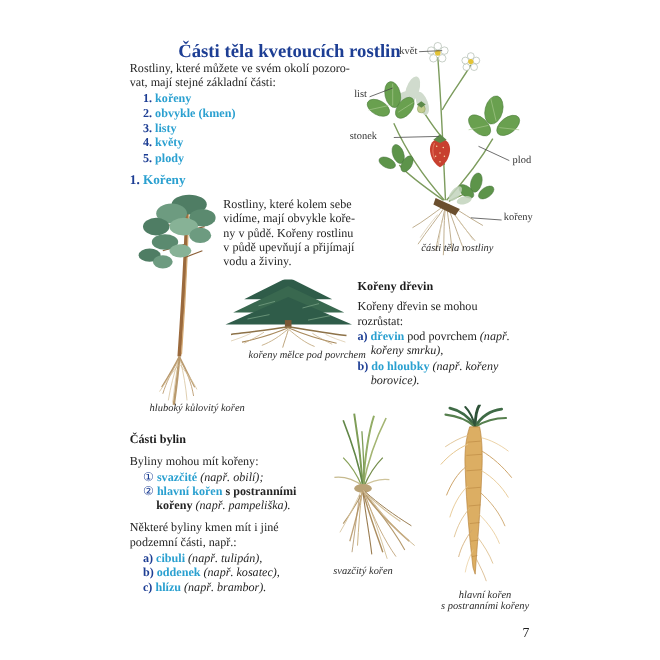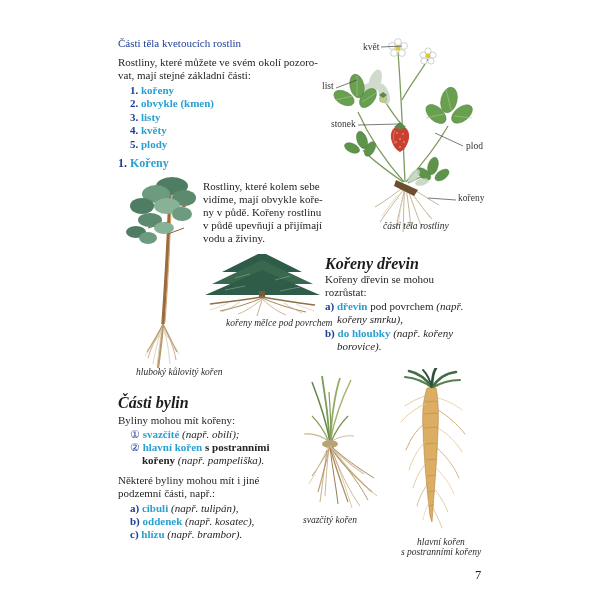--- a/index.html
+++ b/index.html
@@ -6,29 +6,29 @@
     --navy:#1d3e94;
     --cyan:#2aa0d0;
     --ink:#252525;
   }
   html,body{margin:0;padding:0;background:#ffffff;}
   #page{
     position:relative;width:600px;height:600px;background:#ffffff;overflow:hidden;
     font-family:"Liberation Serif", serif;color:var(--ink);
   }
   .abs{position:absolute;}
-  .title{font-size:11px;font-weight:normal;color:var(--navy);}
+  .title{font-size:17px;font-weight:bold;color:var(--navy);margin-left:44px;}
   .body-line{font-size:11px;line-height:13px;white-space:nowrap;}
   .navy{color:var(--navy);font-weight:bold;}
   .cyan{color:var(--cyan);font-weight:bold;}
   .it{font-style:italic;text-align:center;}
   .bold{font-weight:bold;}
   .list-row{font-size:11px;line-height:13.4px;white-space:nowrap;}
   .sec-head{font-size:12px;font-weight:bold;white-space:nowrap;}
-  .sub-head{font-size:16px;font-weight:bold;font-style:italic;color:#1c1c1c;white-space:nowrap;}
+  .sub-head{font-size:11px;font-weight:bold;color:#1c1c1c;white-space:nowrap;}
   .caption{font-size:9.5px;font-style:italic;color:#2b2b2b;white-space:nowrap;}
   .fig-label{font-size:9.5px;color:#333;white-space:nowrap;}
   .pagenum{font-size:12.5px;color:#1c1c1c;}
   svg{display:block;}
 </style>
 </head>
 <body>
 
 <div id="page">
 
@@ -178,21 +178,21 @@
       <line x1="63" y1="17" x2="84" y2="16"></line>
       <line x1="18" y1="58" x2="39" y2="50"></line>
       <line x1="40" y1="95" x2="81" y2="94"></line>
       <line x1="117" y1="103" x2="145" y2="116"></line>
       <line x1="110" y1="168" x2="138" y2="170"></line>
     </g>
   </svg>
 
   <div class="abs fig-label" style="left:363px;top:42px;">květ</div>
   <div class="abs fig-label" style="left:322px;top:81px;">list</div>
-  <div class="abs fig-label" style="left:331px;top:119px;text-align:center;">stonek</div>
+  <div class="abs fig-label" style="left:318px;top:119px;text-align:center;">stonek</div>
   <div class="abs fig-label" style="left:466px;top:141px;">plod</div>
   <div class="abs fig-label" style="left:458px;top:193px;">kořeny</div>
   <div class="abs caption" style="left:383px;top:221px;">části těla rostliny</div>
 
   <svg class="abs" style="left:112px;top:176px;" width="100" height="196" viewBox="0 0 100 196">
 
     <path d="M58,14 C57,55 54,105 51,148" stroke="#9b6a3d" stroke-width="3.4" fill="none"></path>
     <path d="M59.5,16 C58.5,55 56,105 53,146" stroke="#d2a873" stroke-width="1.1" fill="none"></path>
 
     <g stroke="#8a5d34" stroke-width="1">
@@ -280,21 +280,21 @@
     <span class="navy" style="font-weight:normal">①</span>
     <span class="cyan">svazčité</span><span class="it"> (např. obilí);</span>
   </div>
   <div class="abs body-line" style="left:130px;top:441px;">
     <span class="navy" style="font-weight:normal">②</span>
     <span class="cyan">hlavní kořen</span><span class="bold"> s postranními</span>
   </div>
   <div class="abs body-line" style="left:142px;top:454px;">
     <span class="bold">kořeny</span><span class="it"> (např. pampeliška).</span>
   </div>
-  <div class="abs body-line" style="left:118px;top:474px;">Některé byliny mohou mít i jiné</div>
+  <div class="abs body-line" style="left:118px;top:474px;">Některé byliny kmen mít i jiné</div>
   <div class="abs body-line" style="left:118px;top:487px;">podzemní části, např.:</div>
   <div class="abs body-line" style="left:130px;top:502px;">
     <span class="navy">a)</span>
     <span class="cyan">cibuli</span><span class="it"> (např. tulipán),</span>
   </div>
   <div class="abs body-line" style="left:130px;top:515px;">
     <span class="navy">b)</span>
     <span class="cyan">oddenek</span><span class="it"> (např. kosatec),</span>
   </div>
   <div class="abs body-line" style="left:130px;top:528px;">

